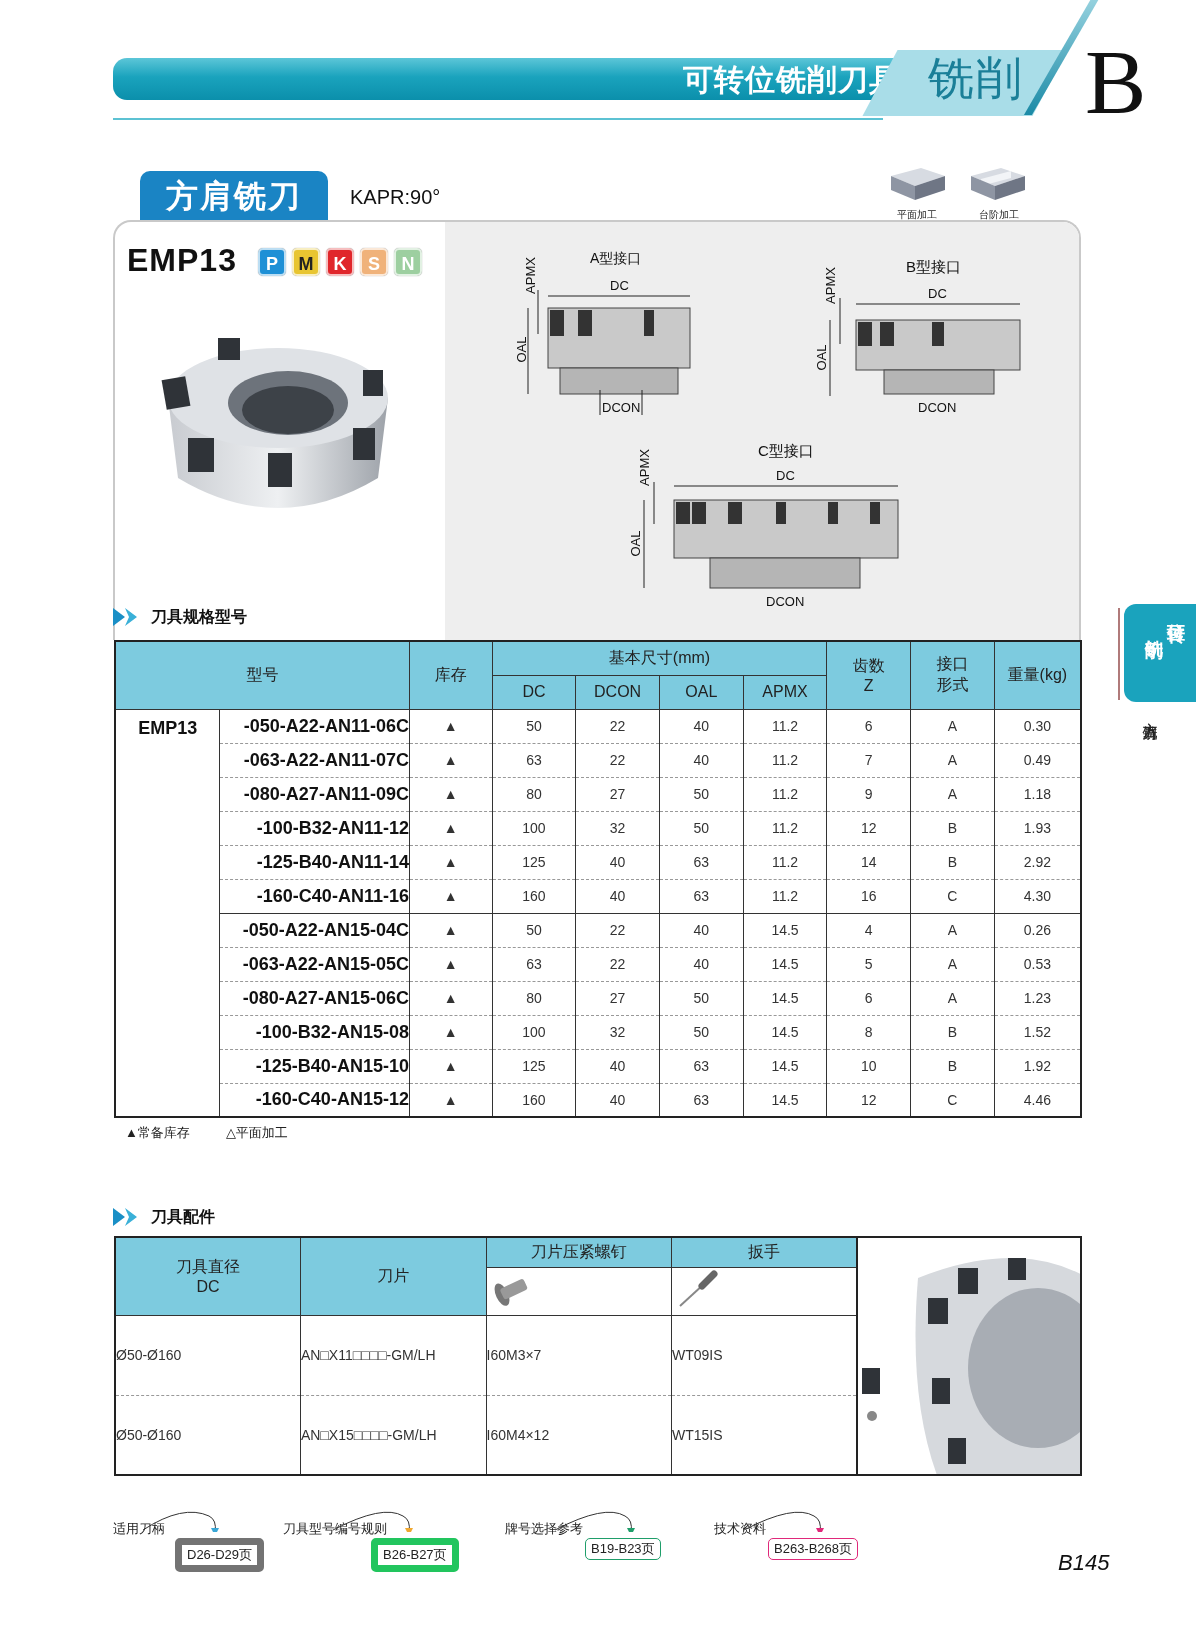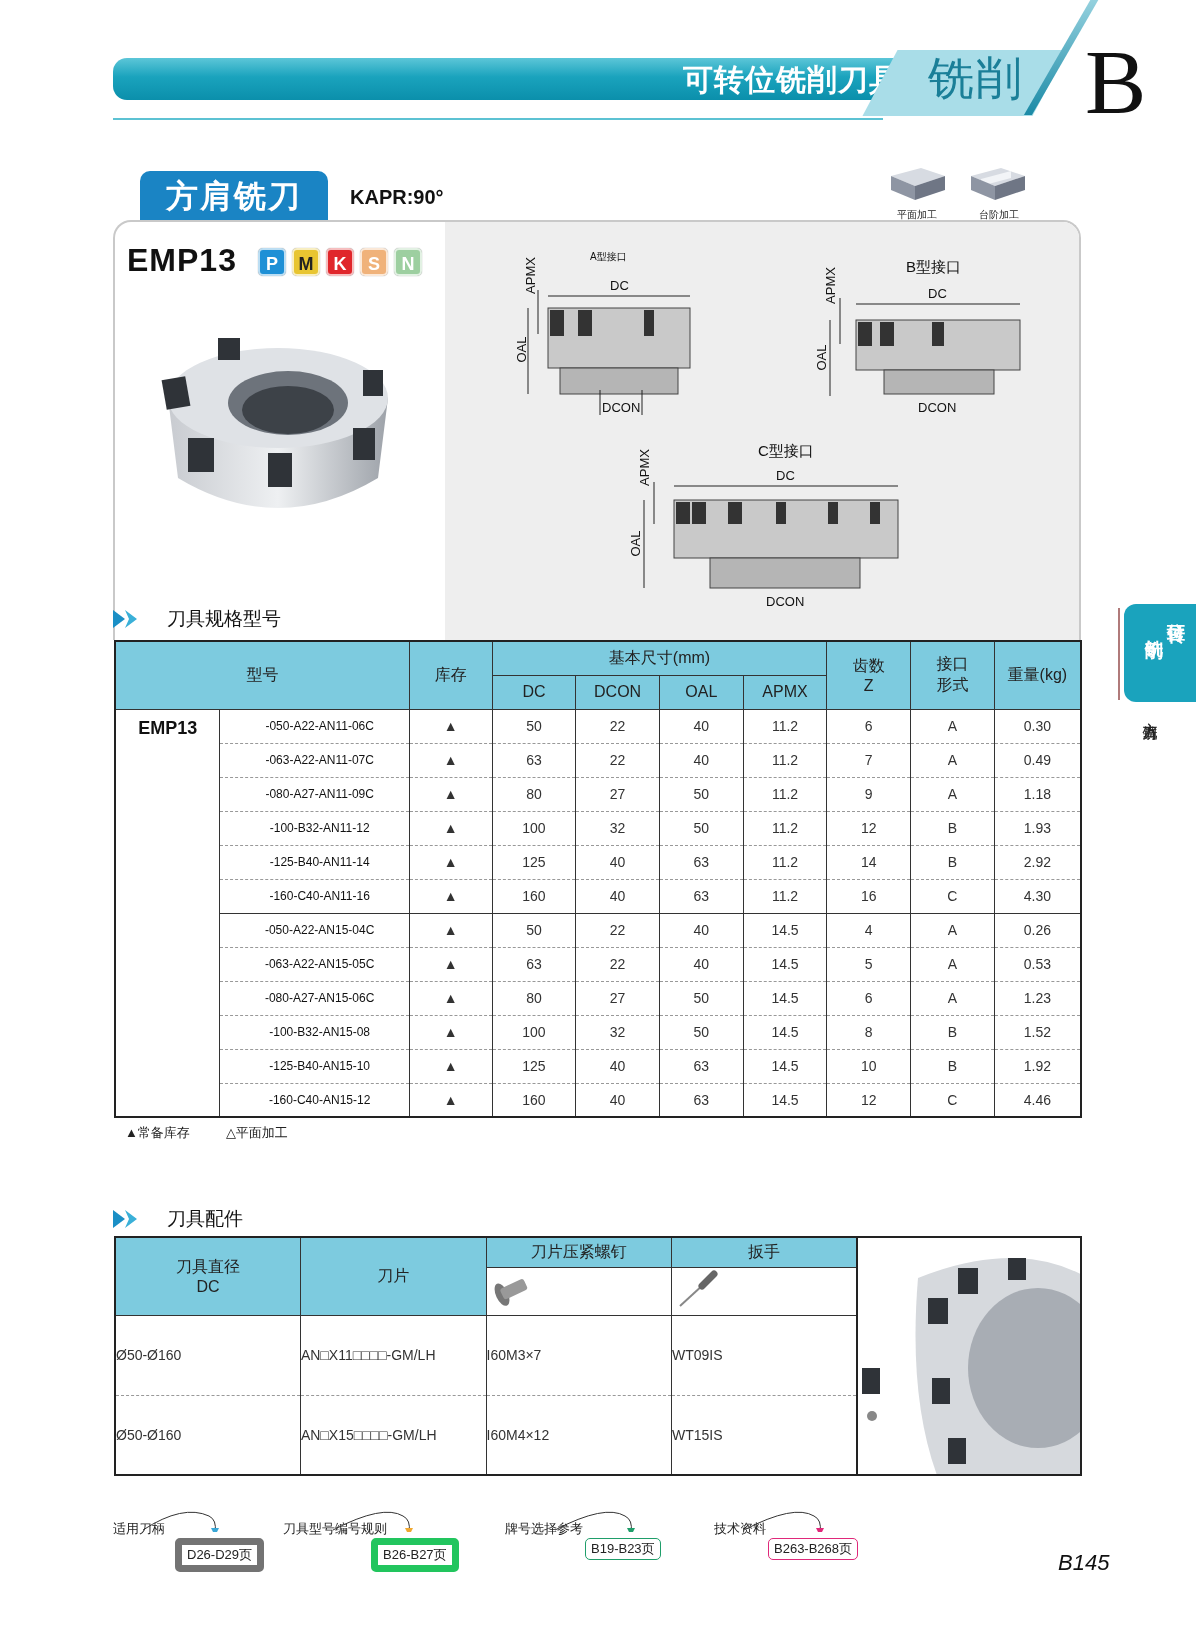--- a/index.html
+++ b/index.html
@@ -8,37 +8,37 @@
   
   .band{left:113px;top:58px;width:800px;height:42px;border-radius:14px 0 0 14px;background:linear-gradient(180deg,#5cc6d8 0%,#1aa3bd 45%,#0b8fab 100%)}
   .band-title{right:300px;top:60px;font-size:30px;font-weight:bold;color:#fff;letter-spacing:1px}
   .band-line{left:113px;top:118px;width:770px;height:2px;background:#5cc2d3}
   .band-slant{left:880px;top:50px;width:170px;height:66px;background:#a9dde8;transform:skewX(-28deg)}
   .band-slant-text{left:928px;top:48px;font-size:46px;color:#1a7f98;letter-spacing:2px}
   .slash{left:1060px;top:-10px;width:8px;height:125px;background:linear-gradient(180deg,#9fd7e3,#1b8aa6);transform:skewX(-30deg)}
   .big-b{left:1085px;top:36px;font-family:"Liberation Serif",serif;font-size:92px;line-height:92px;color:#111}
   
   .prod-tab{left:140px;top:171px;width:188px;height:50px;background:#1a84c4;border-radius:10px 10px 0 0;color:#fff;font-size:32px;font-weight:bold;text-align:center;line-height:50px;letter-spacing:2px}
-  .kapr{left:350px;top:186px;font-size:20px;font-weight:bold}
+  .kapr{left:350px;top:186px;font-size:20px;font-weight:normal}
   .mach-icons{left:885px;top:164px;width:150px;height:60px}
   .mach-label{font-size:10px;color:#222;position:absolute;top:44px}
   
   .panel{left:113px;top:220px;width:968px;height:420px;border:2px solid #c9c9c9;border-bottom:none;border-radius:18px 18px 0 0;background:#fff;overflow:hidden}
   .panel-gray{position:absolute;left:330px;top:0;right:0;bottom:0;background:#eeeeee}
   .model{left:127px;top:242px;font-size:32px;font-weight:bold;letter-spacing:1px}
   .mat{position:absolute;top:248px;width:28px;height:28px;border-radius:5px;font-size:18px;font-weight:bold;text-align:center;line-height:28px;color:#fff;border:2px solid rgba(255,255,255,.7);box-shadow:0 0 1px #888}
-  .sec-title{font-size:19px;font-weight:normal;display:flex;align-items:center;gap:24px}
+  .sec-title{font-size:16px;font-weight:bold;display:flex;align-items:center;gap:8px}
   .chev{width:30px;height:22px;position:relative}
   .chev svg{width:30px;height:22px}
   
   table{border-collapse:collapse}
   .spec{left:114px;top:640px;width:968px;font-size:14px}
   .spec th{background:#7dcbdf;font-weight:normal;font-size:16px;color:#222;border:1px solid #333;height:34px}
   .spec td{border-left:1px solid #333;border-right:1px solid #333;border-bottom:1px dashed #999;height:34px;text-align:center;color:#333}
-  .spec td.code{text-align:center;padding-left:10px;font-weight:normal;color:#111;font-size:12px}
+  .spec td.code{text-align:right;padding-left:10px;font-weight:bold;color:#111;font-size:18px}
   .spec td.series{font-weight:bold;font-size:18px;vertical-align:top;padding-top:8px;border-bottom:none;color:#111}
   .spec tr.grp-end td{border-bottom:1px solid #333}
   .spec{border:2px solid #222}
   .legend{left:125px;top:1124px;font-size:13px;display:flex;gap:36px;color:#222}
   
   .acc{left:114px;top:1236px;width:744px;font-size:14px;border:2px solid #222}
   .acc th{background:#7dcbdf;font-weight:normal;font-size:16px;color:#222;border:1px solid #333}
   .acc td{border-left:1px solid #333;border-right:1px solid #333;color:#333;height:80px}
   .acc tr.r1 td{border-bottom:1px dashed #999}
   .acc-img{left:858px;top:1236px;width:224px;height:240px;border:2px solid #222;border-left:none;background:#fff;overflow:hidden}
@@ -105,21 +105,21 @@
   <ellipse cx="140" cy="92" rx="46" ry="24" fill="#3d4248"></ellipse>
   <rect x="16" y="60" width="24" height="30" fill="#2f3338" transform="rotate(-10 28 75)"></rect>
   <rect x="40" y="120" width="26" height="34" fill="#2f3338"></rect>
   <rect x="120" y="135" width="24" height="34" fill="#2f3338"></rect>
   <rect x="205" y="110" width="22" height="32" fill="#2f3338"></rect>
   <rect x="215" y="52" width="20" height="26" fill="#2f3338"></rect>
   <rect x="70" y="20" width="22" height="22" fill="#2f3338"></rect>
 </svg>
 
 <div class="abs" style="left:520px;top:250px;width:200px;height:180px">
-  <div class="abs" style="left:70px;top:0;font-size:10px">A型接口</div>
+  <div class="abs" style="left:70px;top:0;font-size:14px">A型接口</div>
   <svg width="200" height="180" style="position:absolute;left:0;top:0">
     <line x1="28" y1="46" x2="170" y2="46" stroke="#222"></line>
     <rect x="28" y="58" width="142" height="60" fill="#c9c9c9" stroke="#444"></rect>
     <rect x="40" y="118" width="118" height="26" fill="#b5b5b5" stroke="#444"></rect>
     <rect x="30" y="60" width="14" height="26" fill="#333"></rect>
     <rect x="58" y="60" width="14" height="26" fill="#333"></rect>
     <rect x="124" y="60" width="10" height="26" fill="#333"></rect>
     <line x1="8" y1="58" x2="8" y2="144" stroke="#222"></line>
     <line x1="18" y1="40" x2="18" y2="84" stroke="#222"></line>
     <line x1="80" y1="140" x2="80" y2="165" stroke="#222"></line>

